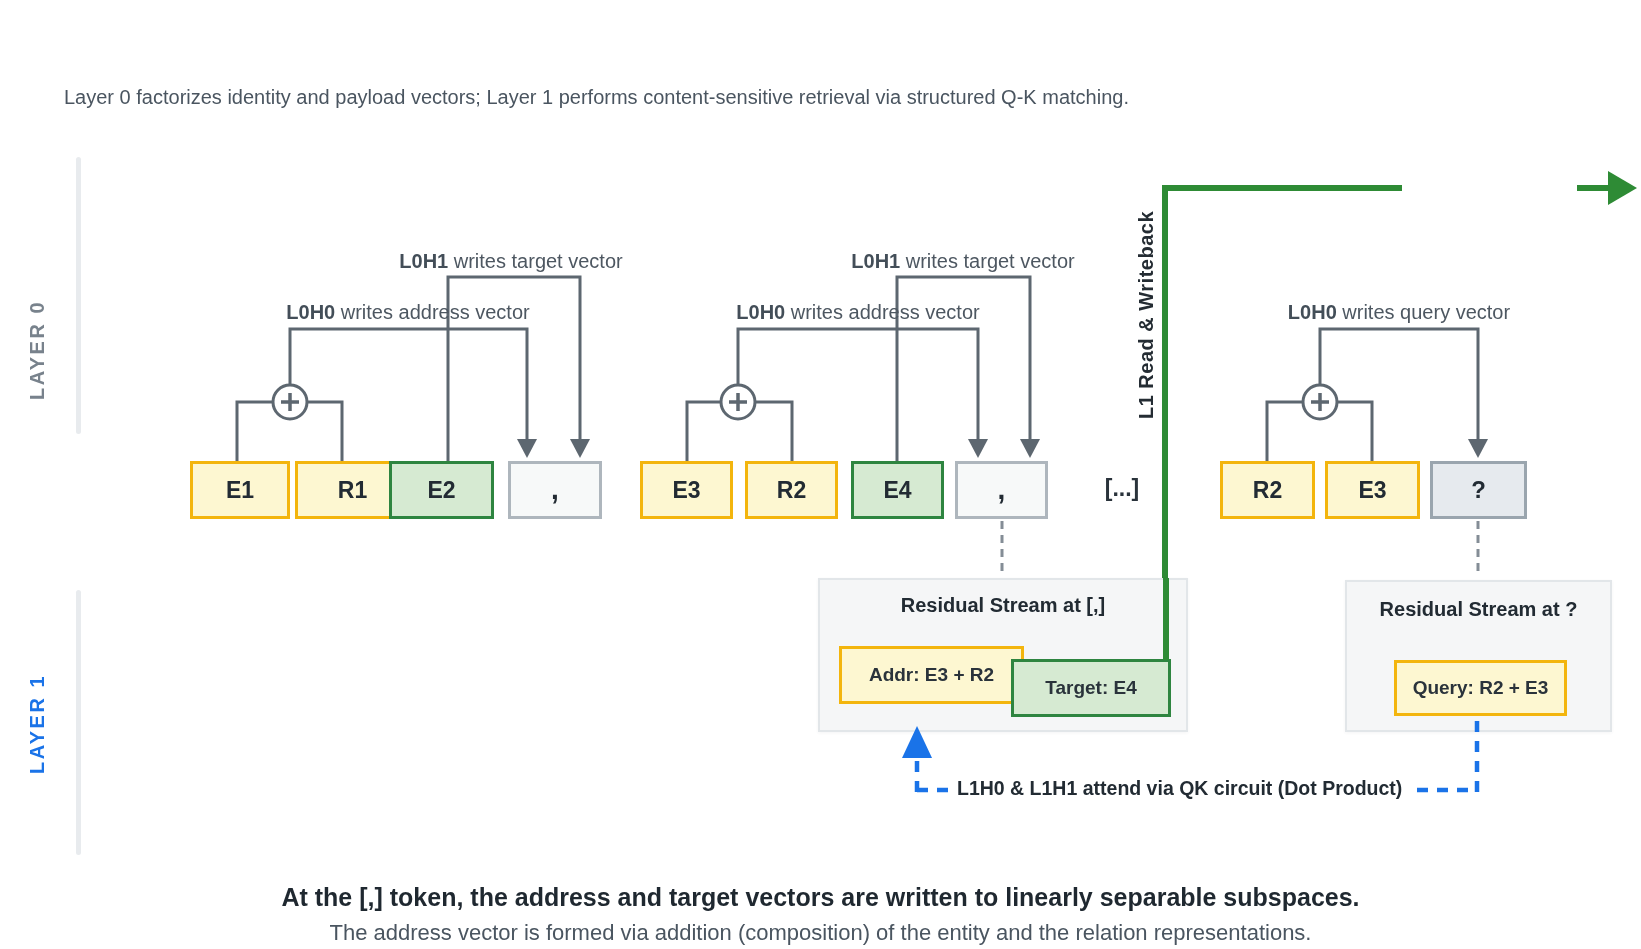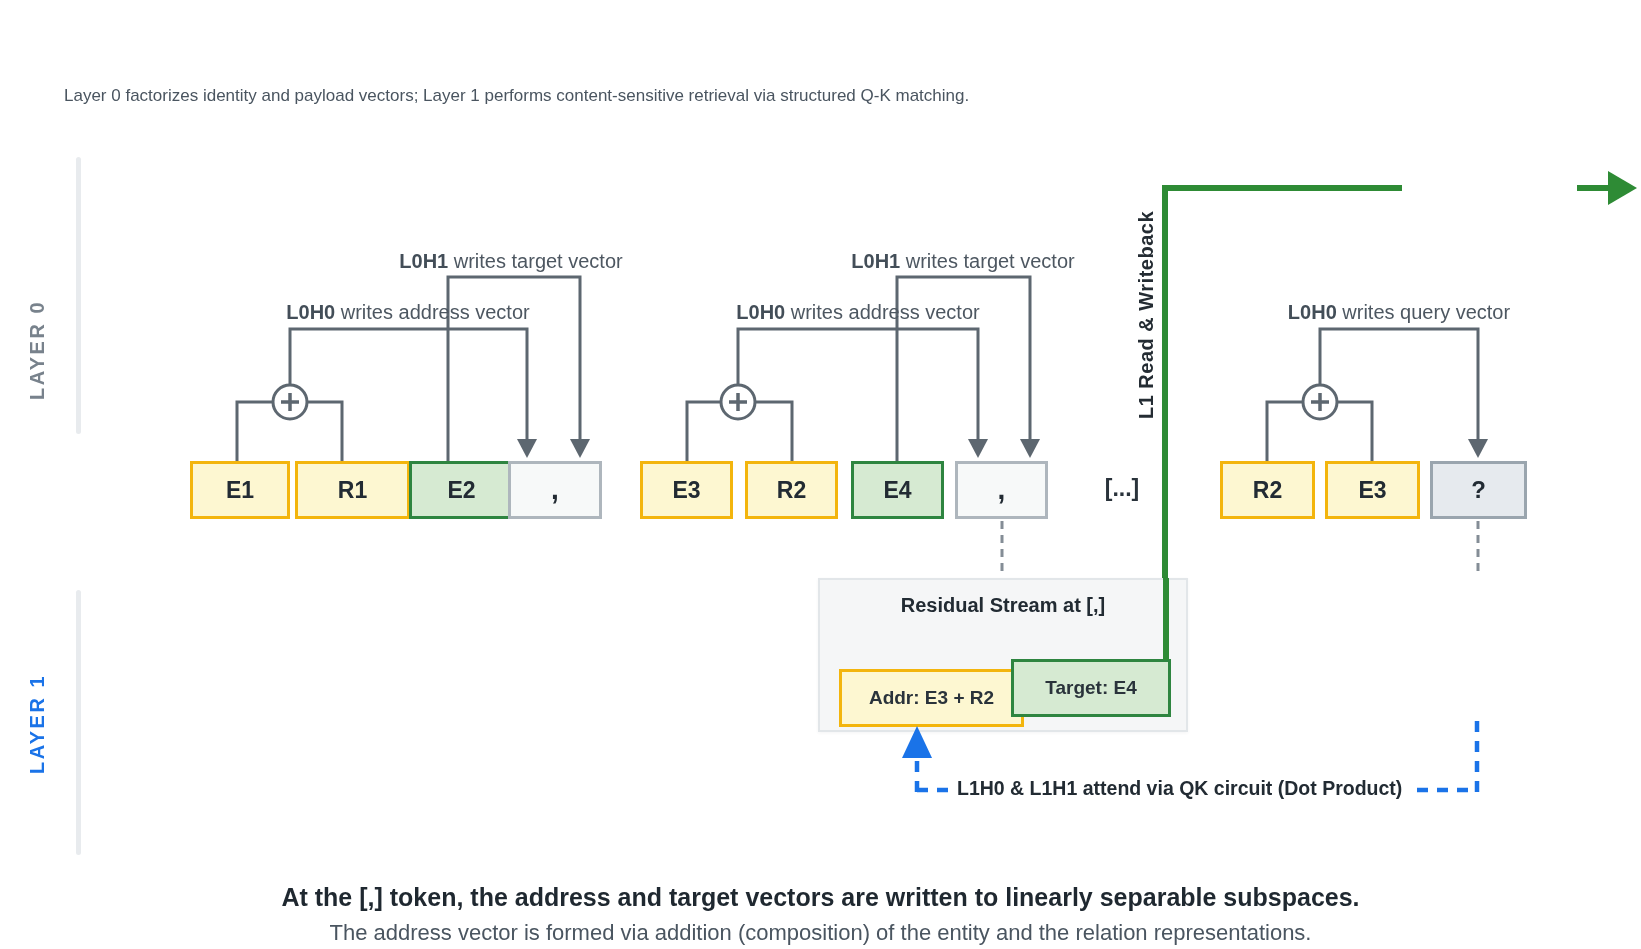--- a/index.html
+++ b/index.html
@@ -12,21 +12,21 @@
   .ln{stroke:var(--gray_line);stroke-width:3;fill:none;}
   .plusc{stroke:var(--gray_line);stroke-width:3;fill:#ffffff;}
   .plus{stroke:var(--gray_line);stroke-width:3.5;fill:none;}
   .arr{fill:var(--gray_line);}
   .dsh{stroke:var(--gray_dash);stroke-width:3;fill:none;stroke-dasharray:8 6;}
   .grn{stroke:var(--green_line);stroke-width:6;fill:none;}
   .grnarr{fill:var(--green_line);}
   .blu{stroke:var(--blue);stroke-width:4.5;fill:none;stroke-dasharray:11 9;}
   .bluarr{fill:var(--blue);}
 
-  .desc{font-size:17px;color:var(--text_gray);text-align:right;}
+  .desc{font-size:20px;color:var(--text_gray);text-align:right;}
   .rail{width:5px;border-radius:3px;background:var(--rail_gray);}
   .vlabel{white-space:nowrap;transform:translate(-50%,-50%) rotate(-90deg);font-weight:bold;}
   .vlabel.l0{font-size:20px;letter-spacing:2.5px;color:var(--layer0_gray);}
   .vlabel.l1{font-size:20px;letter-spacing:2.5px;color:var(--blue);}
   .vlabel.rw{font-size:20px;color:#242c33;letter-spacing:.5px;}
 
   .token{
     top:461px;height:58px;box-sizing:border-box;border:3px solid;
     display:flex;align-items:center;justify-content:center;
     font-weight:bold;font-size:23px;color:var(--text_dark);
@@ -115,39 +115,43 @@
   <div class="abs vlabel l1" style="left:37px;top:724px;">LAYER 1</div>
 
   <div class="abs headlab" style="left:511px;top:250px;"><b>L0H1</b><span> writes target vector</span></div>
   <div class="abs headlab" style="left:408px;top:301px;"><b>L0H0</b><span> writes address vector</span></div>
   <div class="abs headlab" style="left:963px;top:250px;"><b>L0H1</b><span> writes target vector</span></div>
   <div class="abs headlab" style="left:858px;top:301px;"><b>L0H0</b><span> writes address vector</span></div>
   <div class="abs headlab" style="left:1399px;top:301px;"><b>L0H0</b><span> writes query vector</span></div>
 
   <div class="abs token tok-yellow" style="left:190px;width:100px;">E1</div>
   <div class="abs token tok-yellow" style="left:295px;width:115px;">R1</div>
-  <div class="abs token tok-green" style="left:409px;width:105px;">E2</div>
+  <div class="abs token tok-green" style="left:389px;width:105px;">E2</div>
   <div class="abs token tok-comma" style="left:508px;width:94px;">,</div>
   <div class="abs token tok-yellow" style="left:640px;width:93px;">E3</div>
   <div class="abs token tok-yellow" style="left:745px;width:93px;">R2</div>
   <div class="abs token tok-green" style="left:851px;width:93px;">E4</div>
   <div class="abs token tok-comma" style="left:955px;width:93px;">,</div>
   <div class="abs ellipsis" style="left:1122px;top:488px;">[...]</div>
   <div class="abs token tok-yellow" style="left:1220px;width:95px;">R2</div>
   <div class="abs token tok-yellow" style="left:1325px;width:95px;">E3</div>
   <div class="abs token tok-query" style="left:1430px;width:97px;">?</div>
 
   <div class="abs vlabel rw" style="left:1146px;top:315px;">L1 Read &amp; Writeback</div>
 
   <div class="abs panel" style="left:818px;top:578px;width:370px;height:154px;">
     <div class="ptitle" style="top:14px;">Residual Stream at [,]</div>
-    <div class="subbox sb-yellow" style="left:19px;top:89px;width:185px;height:58px;text-align:right;">Addr: E3 + R2</div>
+    <div class="subbox sb-yellow" style="left:19px;top:66px;width:185px;height:58px;text-align:right;">Addr: E3 + R2</div>
     <div class="subbox sb-green" style="left:191px;top:79px;width:160px;height:58px;">Target: E4</div>
   </div>
 
+  <div class="abs panel" style="left:1345px;top:580px;width:267px;height:152px;">
+    <div class="ptitle" style="top:16px;">Residual Stream at ?</div>
+    <div class="subbox sb-yellow" style="left:47px;top:78px;width:173px;height:56px;">Query: R2 + E3</div>
+  </div>
 
   <div class="abs qklab" style="left:950px;top:777px;">L1H0 &amp; L1H1 attend via QK circuit (Dot Product)</div>
 
   <div class="abs cap norm" style="top:920px;">The address vector is formed via addition (composition) of the entity and the relation representations.</div>
   <div class="abs cap bold" style="top:883px;">At the [,] token, the address and target vectors are written to linearly separable subspaces.</div>
 
   <svg class="layer" width="1641" height="949">
     <path class="grn" d="M1166,578 V660"></path>
     <path class="blu" d="M917,792 V757"></path>
     <polygon class="bluarr" points="902,758 932,758 917,726"></polygon>

